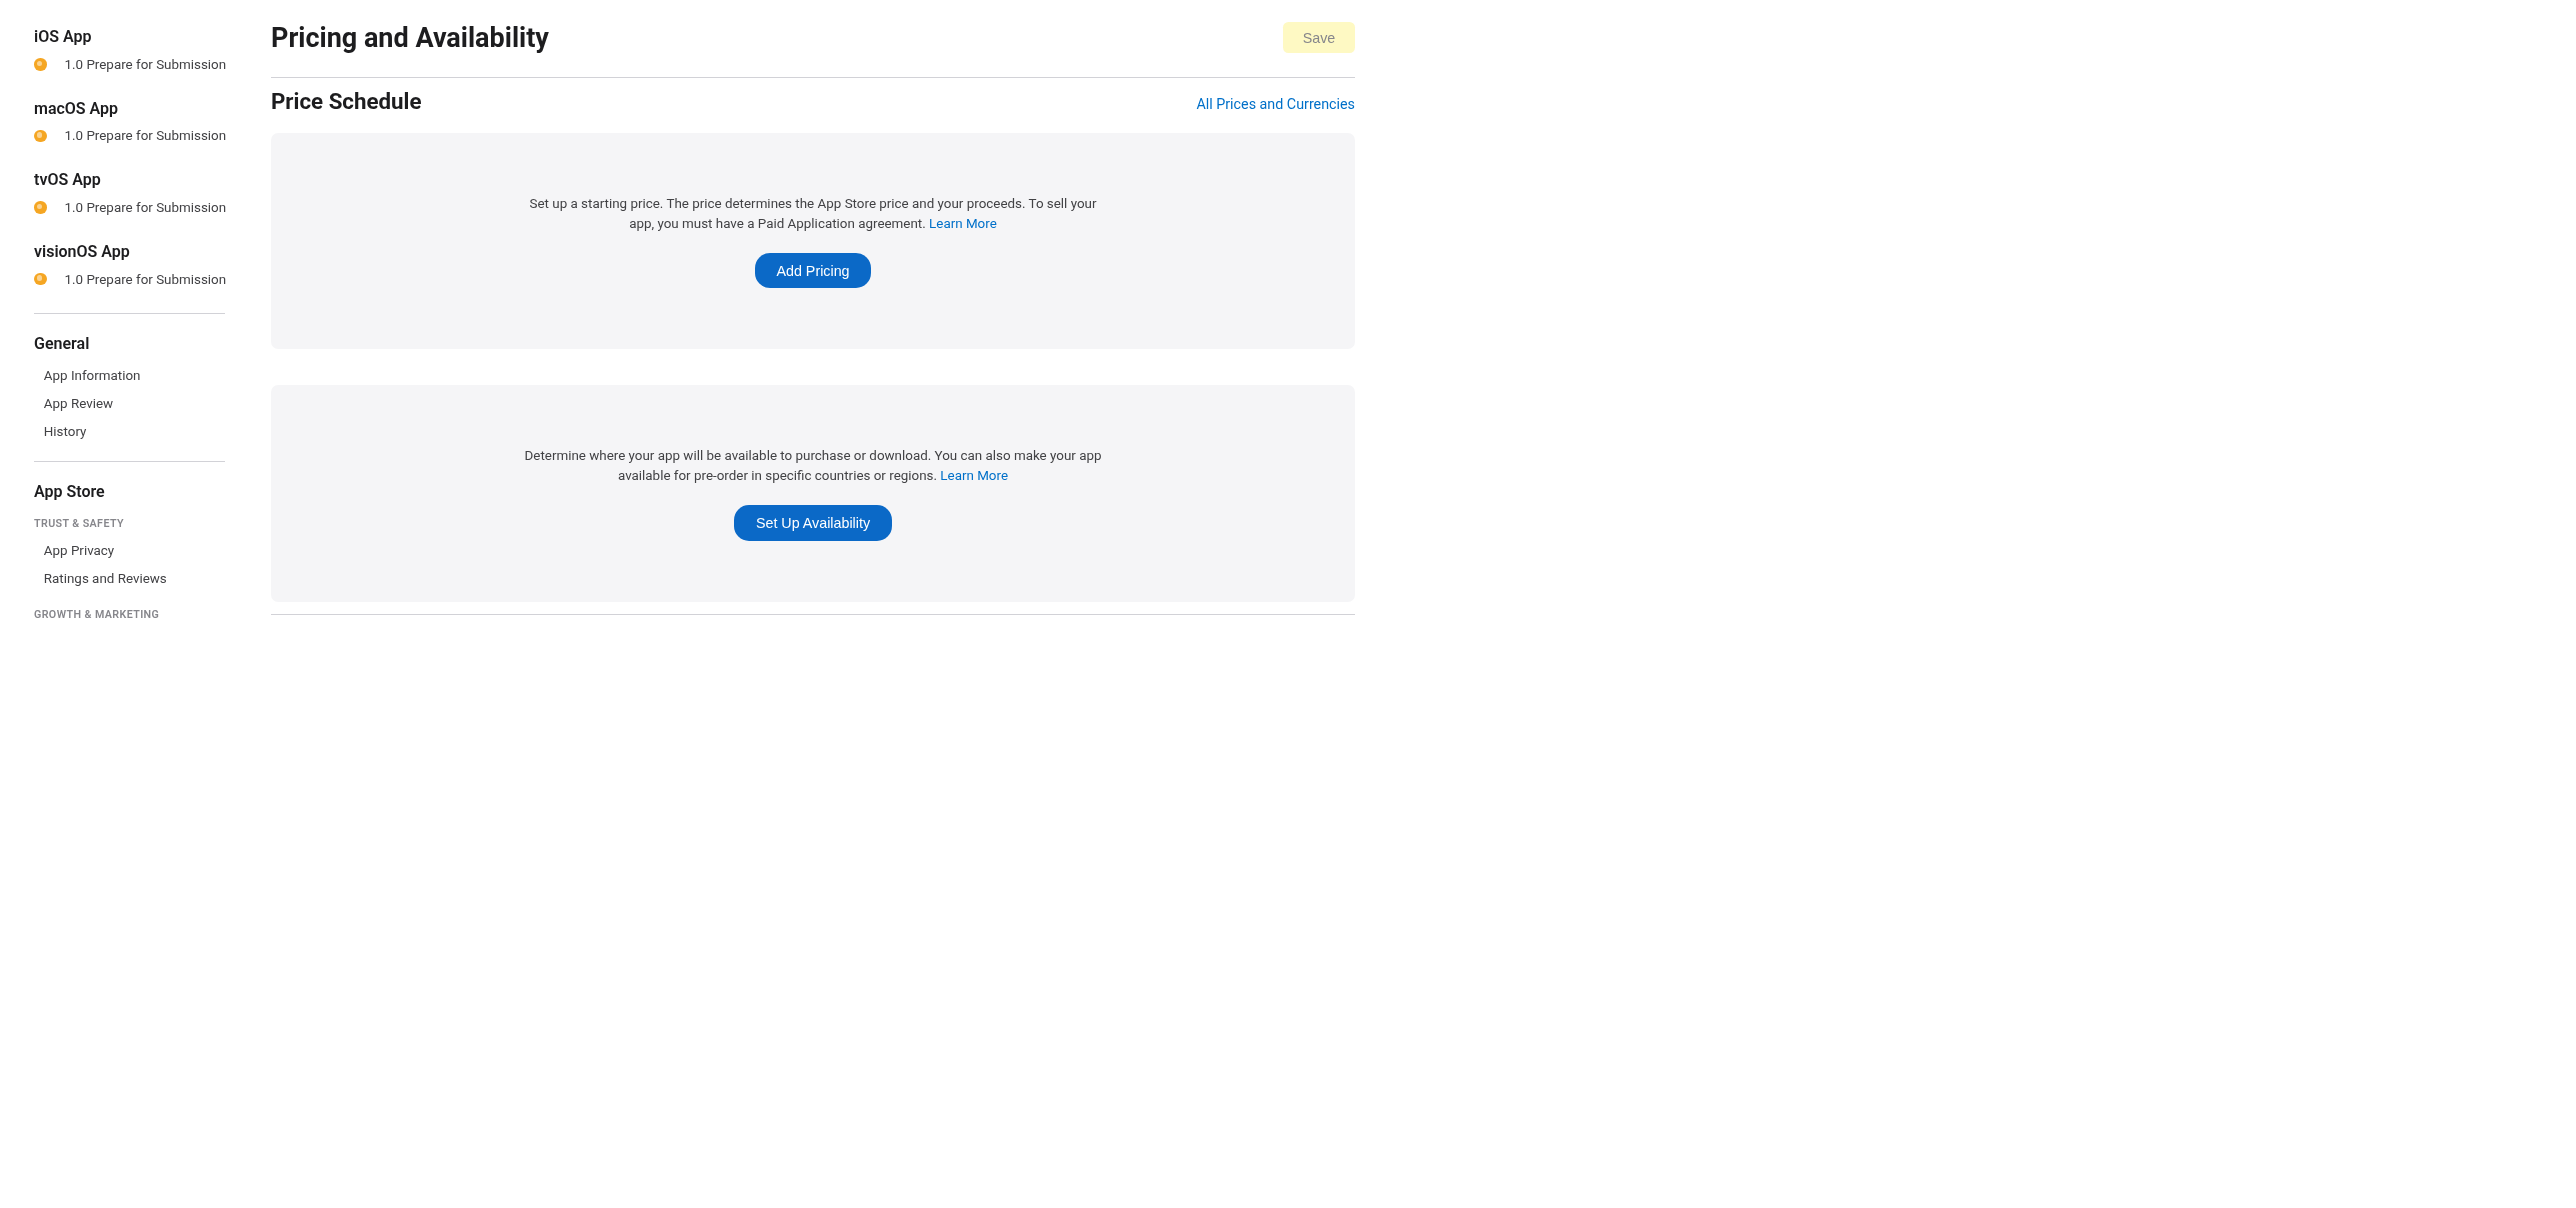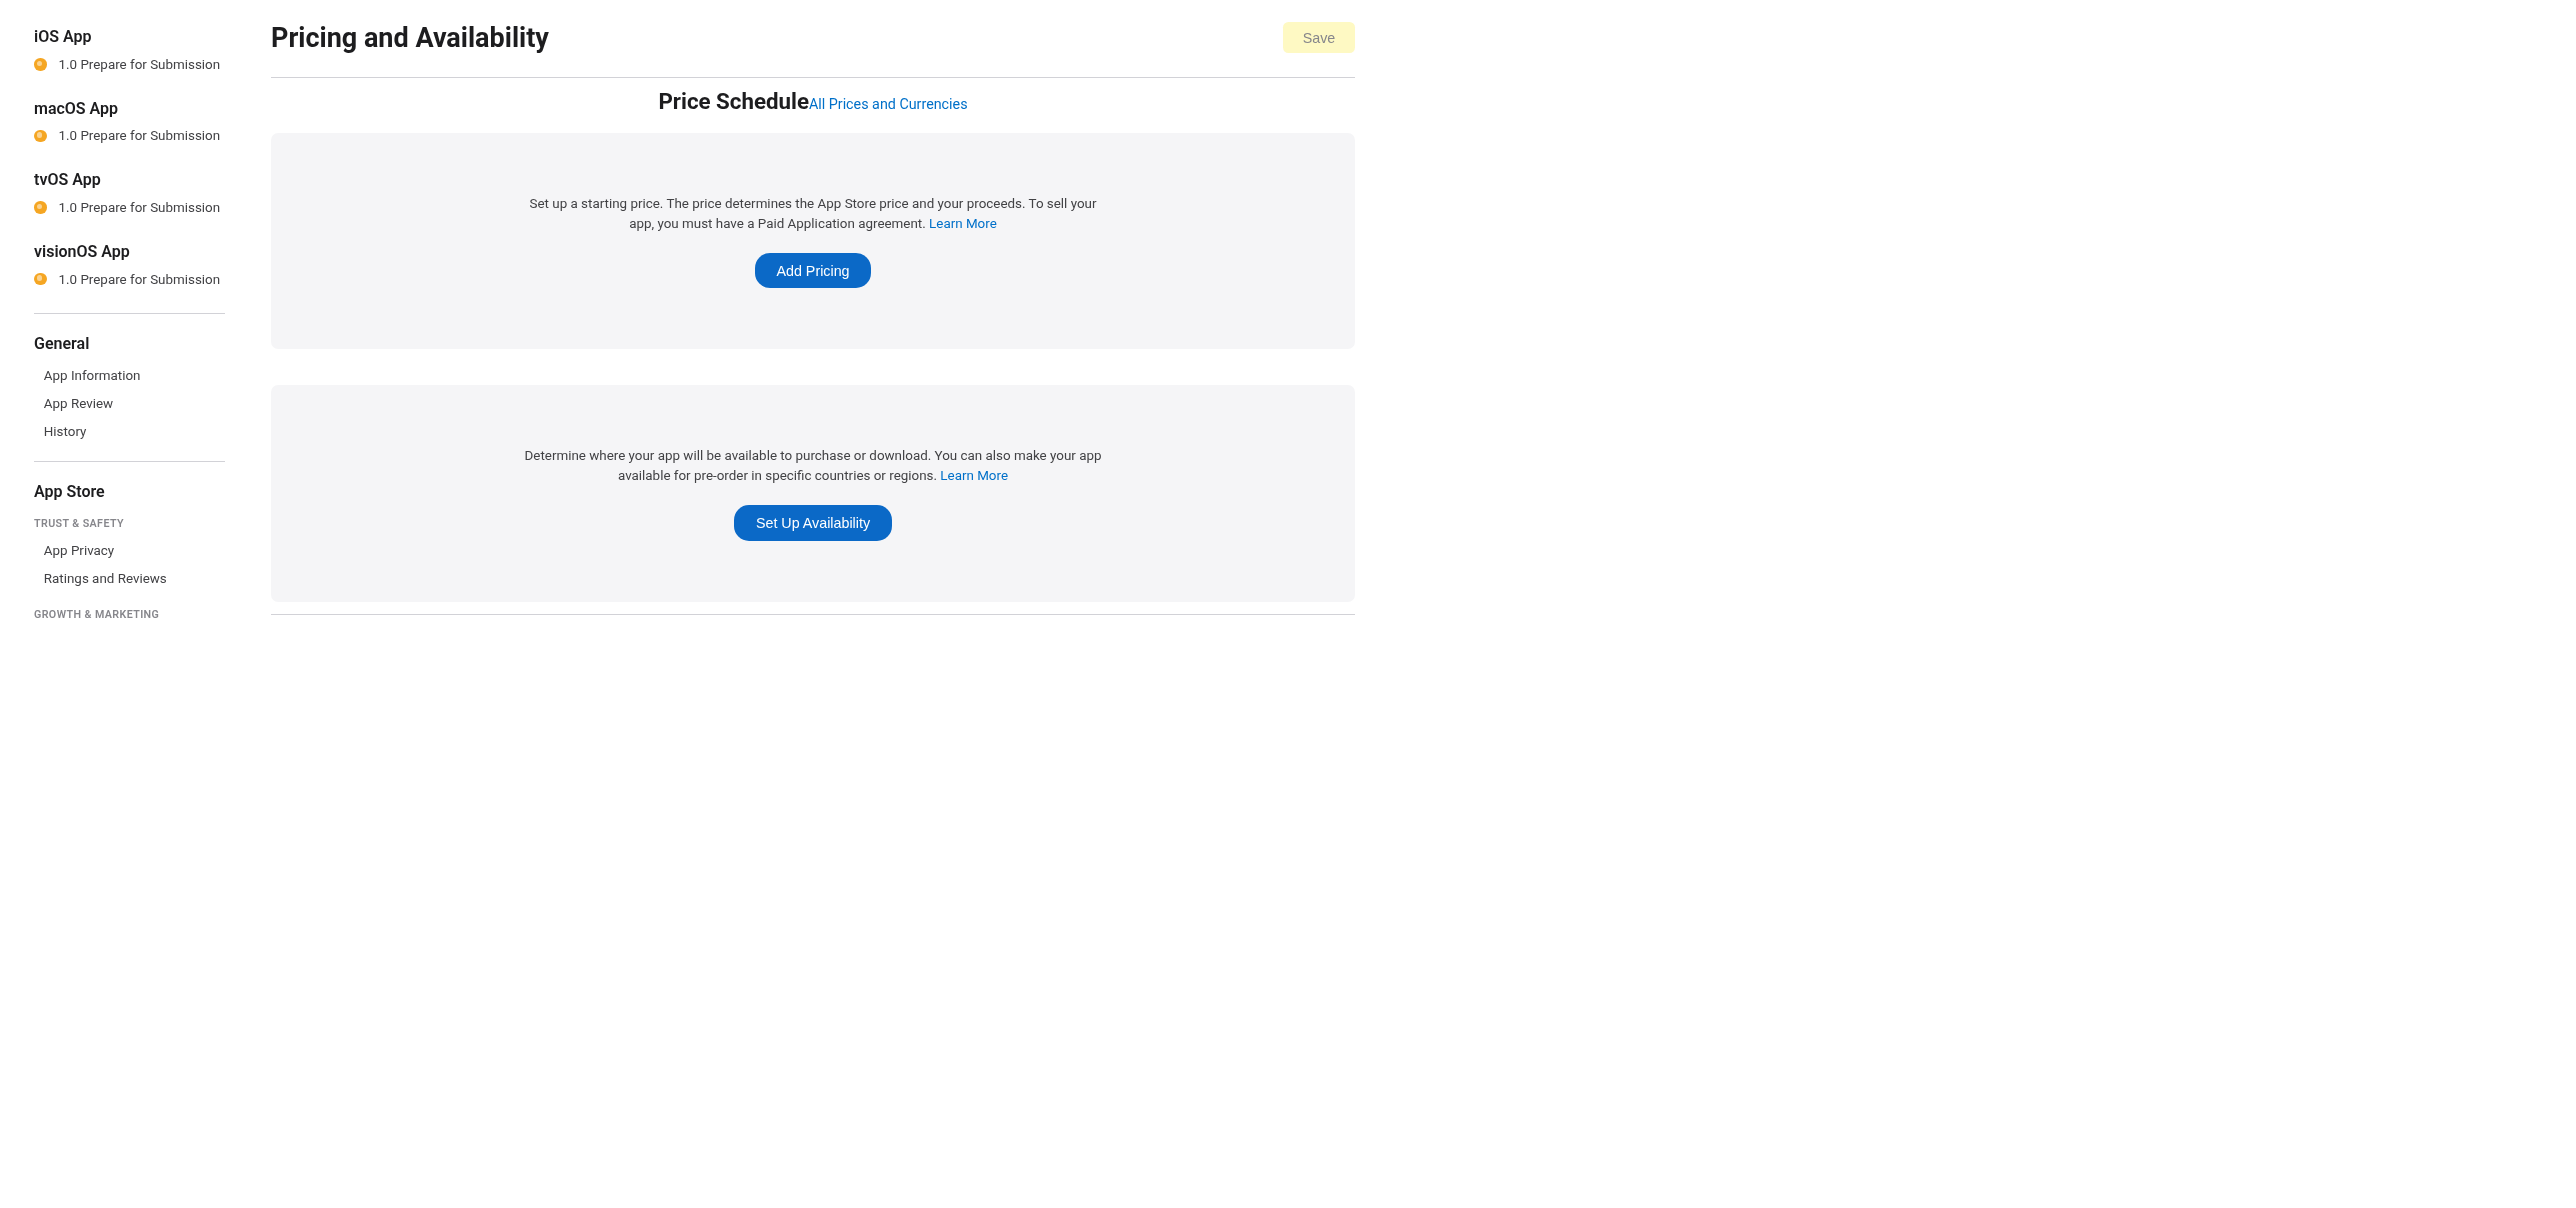--- a/index.html
+++ b/index.html
@@ -24,21 +24,21 @@
     }
     .platform-heading {
       font-size: 16px;
       font-weight: 600;
       color: #1d1d1f;
       margin-bottom: 9px;
     }
     .version-item {
       display: flex;
       align-items: center;
-      gap: 12px;
+      gap: 18px;
       padding: 1.8px 0;
       cursor: pointer;
       text-align: right;
     }
     .status-dot {
       width: 12.5px;
       height: 12.5px;
       border-radius: 50%;
       background: #f5a623;
       display: flex;
@@ -111,21 +111,21 @@
       padding: 7.2px 19.7px;
       font-size: 14.3px;
       font-weight: 400;
       cursor: not-allowed;
     }
     .section-block {
       margin-bottom: 36px;
     }
     .section-header {
       display: flex;
-      justify-content: center;
+      justify-content: space-between;
       align-items: baseline;
       margin-bottom: 19.7px;
     }
     .section-title {
       font-size: 22.3px;
       font-weight: 700;
       color: #1d1d1f;
     }
     .section-link {
       font-size: 14.3px;

